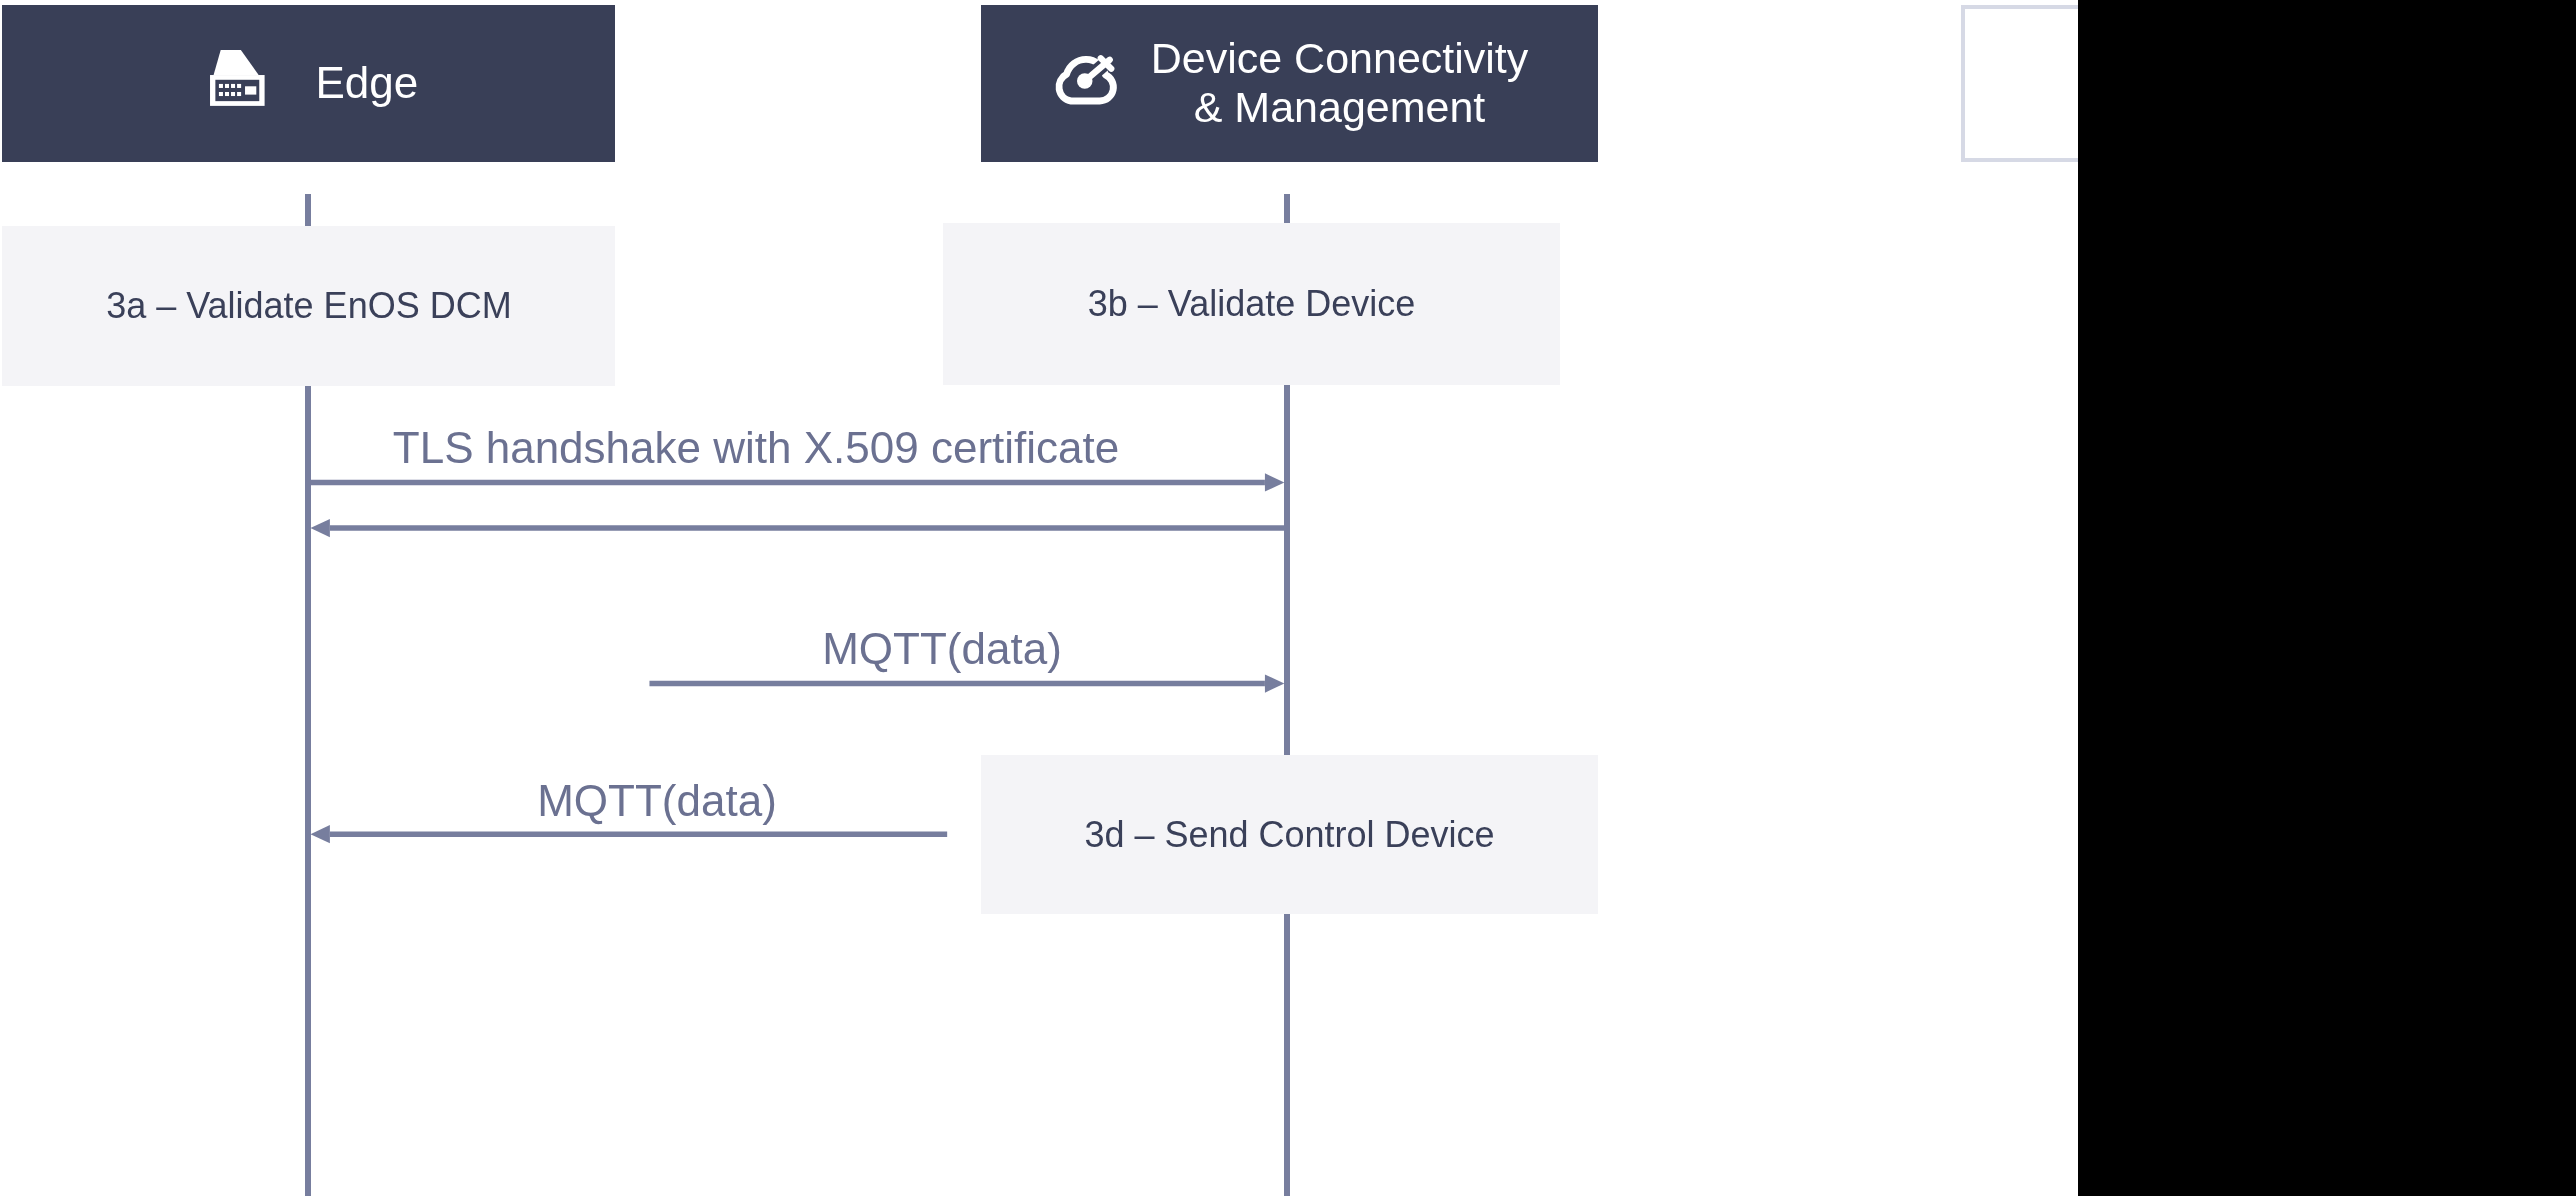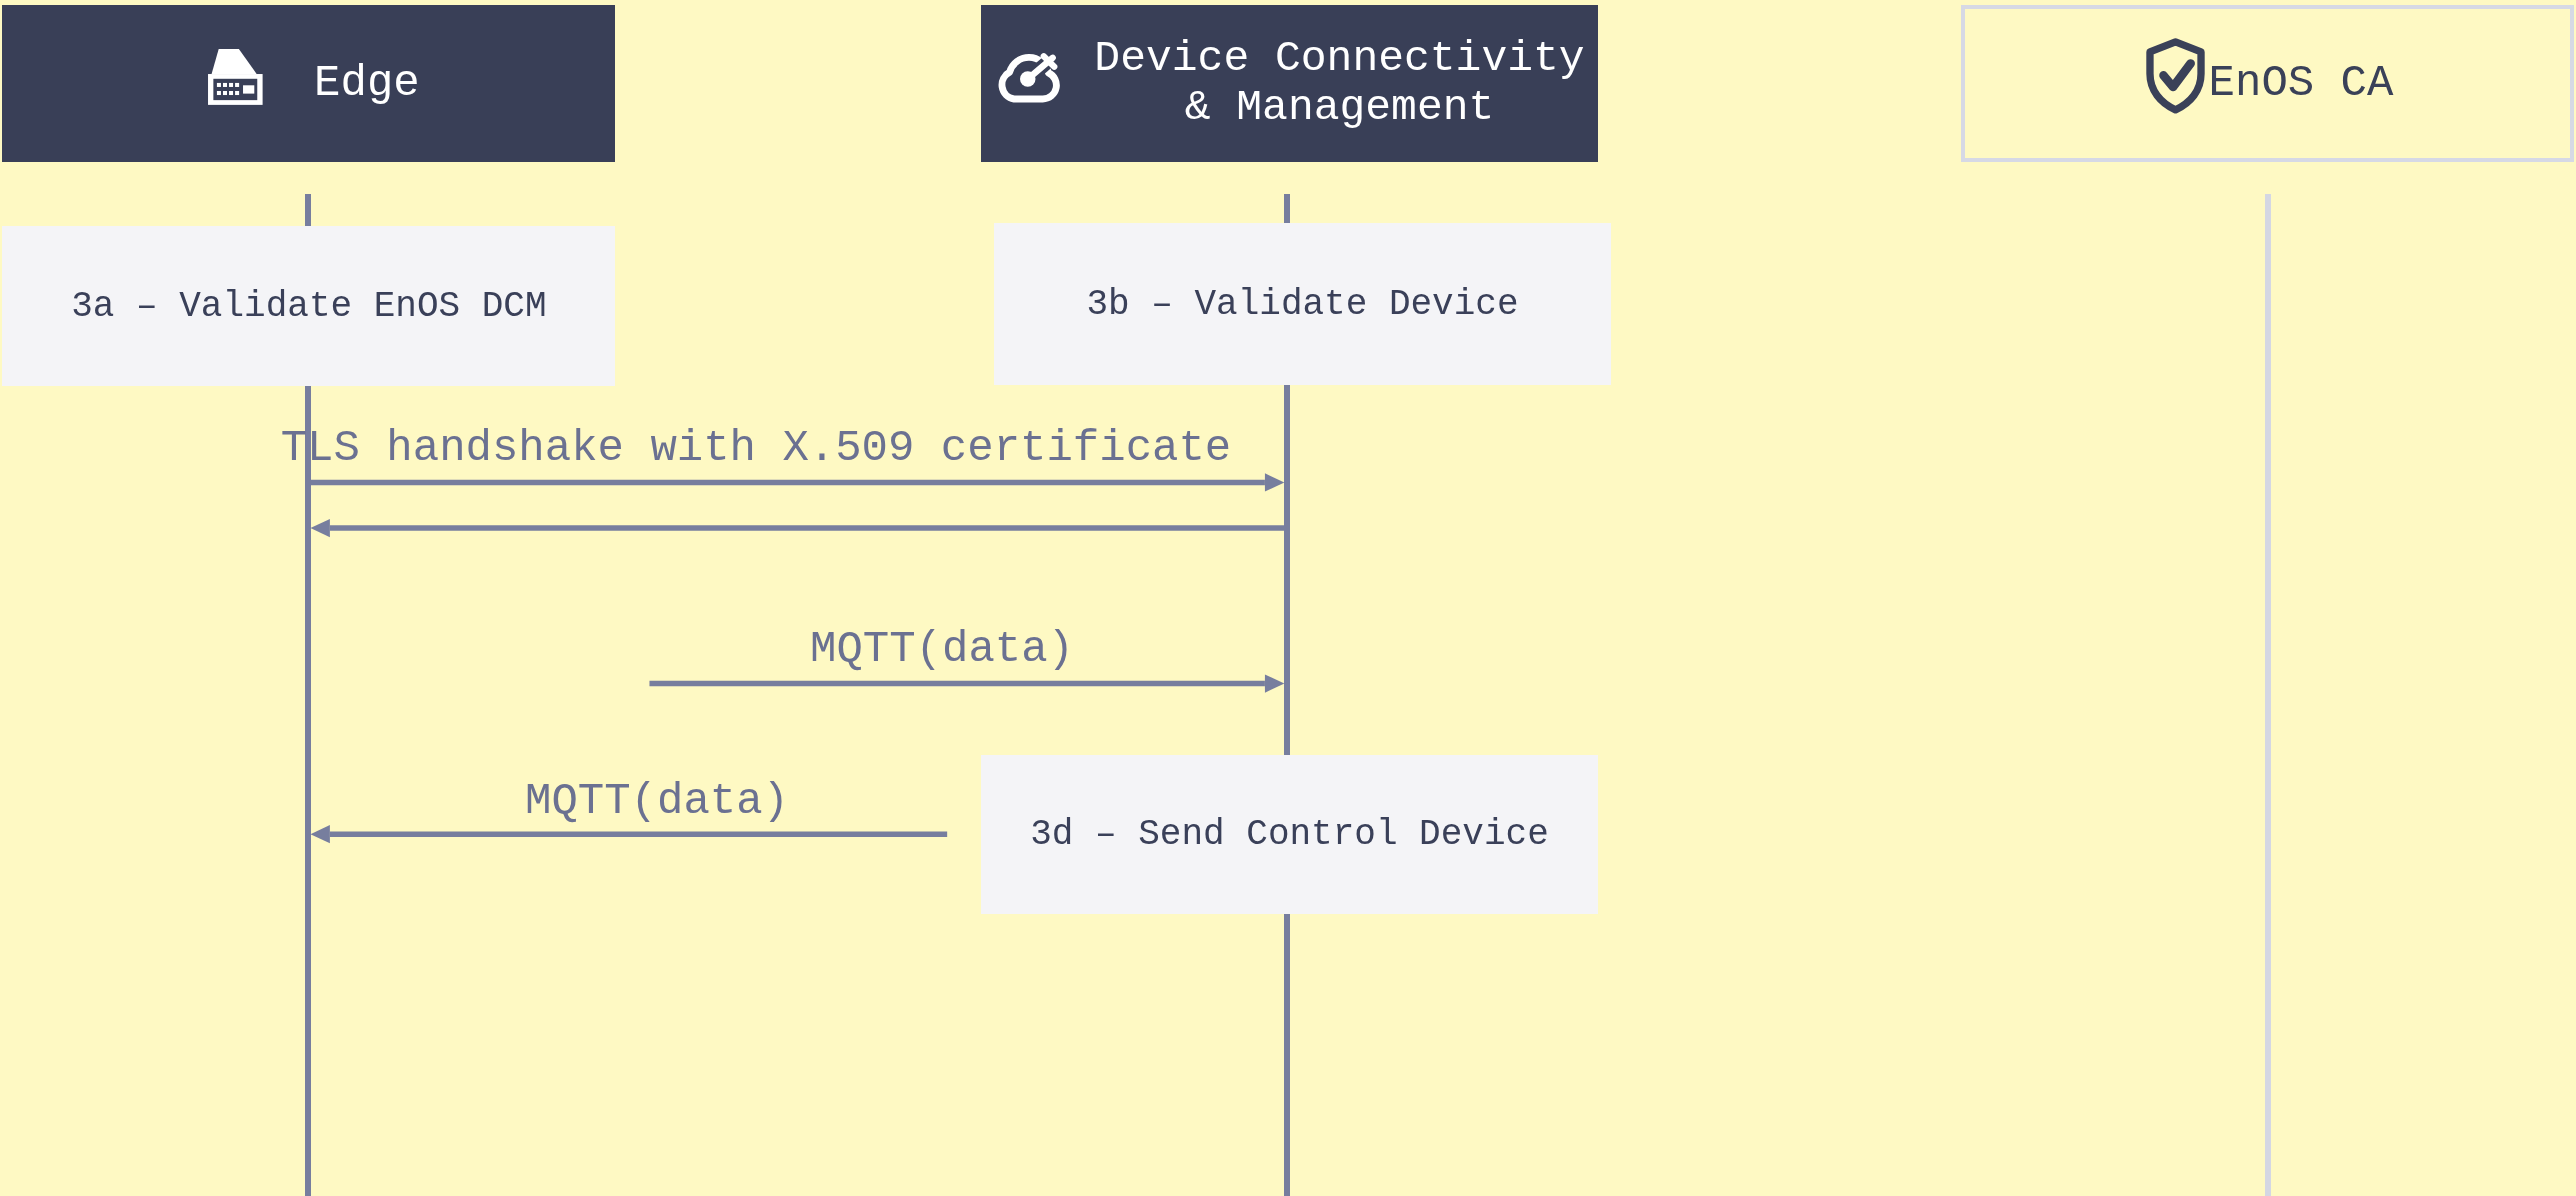--- a/index.html
+++ b/index.html
@@ -2,23 +2,23 @@
 <html style="font-size:9.7px"><head>
 <meta charset="utf-8">
 <style>
   html, body {
     margin: 0; padding: 0;
     width: 2576px; height: 1197px;
     background: #000000;
   }
   #canvas {
     position: relative;
-    width: 2576px; height: 1197px;
-    background: #fef9c3;
-    font-family: Liberation Mono, monospace;
+    width: 2078px; height: 1197px;
+    background: #ffffff;
+    font-family: Liberation Sans, sans-serif;
     overflow: hidden;
   }
 
   
   .participant {
     position: absolute; top: 4.9px; height: 157px;
     display: flex; align-items: center; justify-content: center;
     background: #393F57; color: #FFFFFF;
     font-size: 44px; line-height: 1.15;
     box-sizing: border-box;
@@ -41,21 +41,21 @@
 
   
   .activity {
     position: absolute;
     background: #F4F4F7; color: #3A4059;
     font-size: 36px;
     display: flex; align-items: center; justify-content: center;
     white-space: nowrap;
   }
   .a-3a { left: 2.4px;    top: 226px;  width: 613px; height: 160px; }
-  .a-3b { left: 994px; top: 223px;  width: 617px; height: 162px; }
+  .a-3b { left: 943px; top: 223px;  width: 617px; height: 162px; }
   .a-3c { left: 2.4px;    top: 613px; width: 613px; height: 160px; }
   .a-3d { left: 981px; top: 755px; width: 617px; height: 159px; }
 
   
   svg.arrows { position: absolute; left: 0; top: 0; width: 2576px; height: 1197px; }
   .msg-label {
     position: absolute; transform: translate(-50%, -50%);
     color: #6B7191; font-size: 44px; white-space: nowrap;
   }
   #msg-label-0 { left: 756px; top: 448px; }

